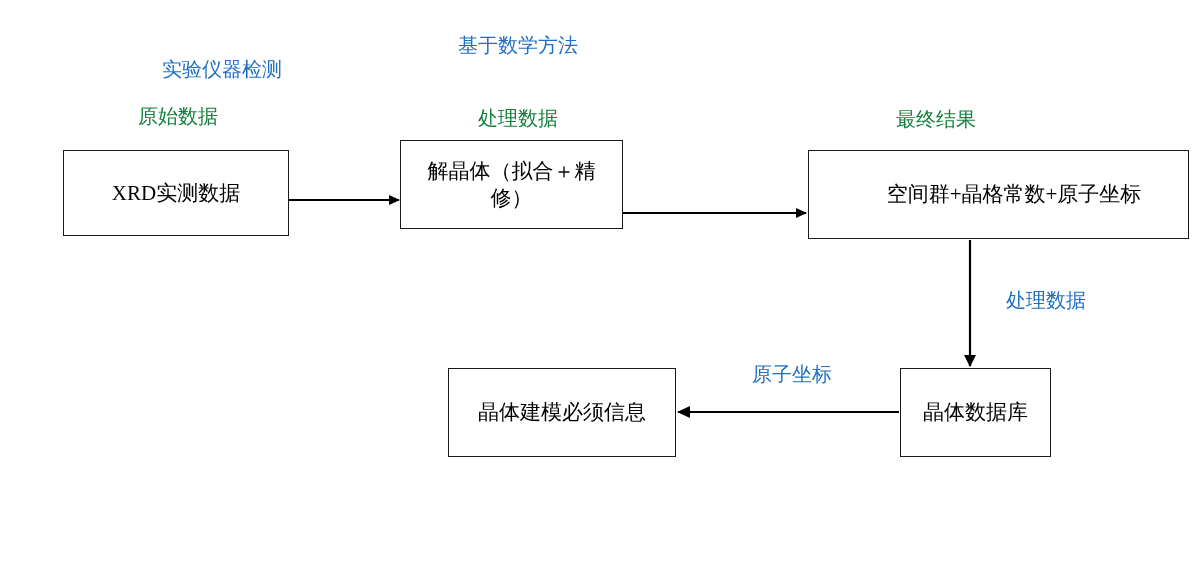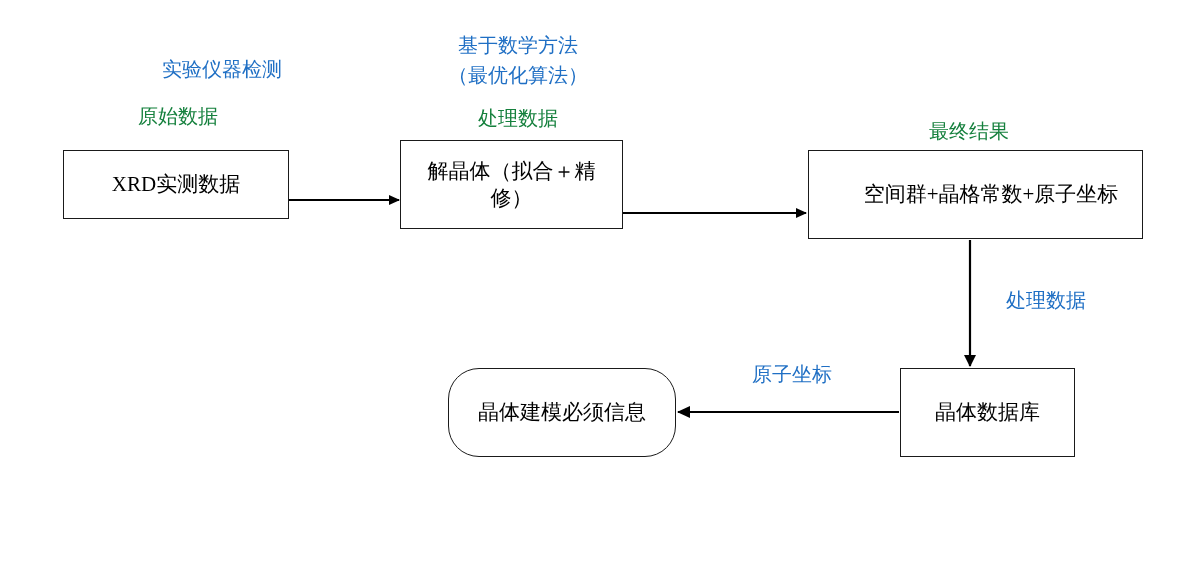--- a/index.html
+++ b/index.html
@@ -78,46 +78,45 @@
 
     <line x1="970" y1="240" x2="970" y2="366" stroke="#000000" stroke-width="2.2" marker-end="url(#ah-down)"></line>
 
     <line x1="899" y1="412" x2="678" y2="412" stroke="#000000" stroke-width="2.2" marker-end="url(#ah-left)"></line>
   </svg>
 
   <div class="label label-blue label-center" style="left:190px; top:56px;margin-left:32px;">实验仪器检测</div>
 
   <div class="label label-blue label-center" style="left:518px; top:32px;">基于数学方法</div>
 
-  <div class="label label-blue label-center" style="left:518px; top:62px;">（最优化算法）</div>
 
 
   <div class="label label-red label-center" style="left:178px; top:103px;">原始数据</div>
 
   <div class="label label-red label-center" style="left:518px; top:105px;">处理数据</div>
 
-  <div class="label label-red label-center" style="left:969px; top:106px;margin-top:12px;">最终结果</div>
+  <div class="label label-red label-center" style="left:936px; top:106px;">最终结果</div>
 
   <div class="label label-blue label-center" style="left:1046px; top:287px;">处理数据</div>
 
   <div class="label label-blue label-center" style="left:792px; top:361px;">原子坐标</div>
 
-  <div class="node-box" style="left:63px; top:150px; width:226px; height:69px;">
+  <div class="node-box" style="left:63px; top:150px; width:226px; height:86px;">
     <span class="node-text">XRD实测数据</span>
   </div>
 
   <div class="node-box" style="left:400px; top:140px; width:223px; height:89px;">
     <span class="node-text">解晶体（拟合＋精修）</span>
   </div>
 
-  <div class="node-box" style="left:808px; top:150px; width:335px; height:89px;padding-left:37px;">
+  <div class="node-box" style="left:808px; top:150px; width:381px; height:89px;padding-left:37px;">
     <span class="node-text">空间群+晶格常数+原子坐标</span>
   </div>
 
-  <div class="node-box" style="left:448px; top:368px; width:228px; height:89px;border-radius:31px;">
+  <div class="node-box" style="left:448px; top:368px; width:228px; height:89px;">
     <span class="node-text">晶体建模必须信息</span>
   </div>
 
-  <div class="node-box" style="left:900px; top:368px; width:175px; height:89px;">
+  <div class="node-box" style="left:900px; top:368px; width:151px; height:89px;">
     <span class="node-text">晶体数据库</span>
   </div>
 
 </div>
 
 </body></html>

